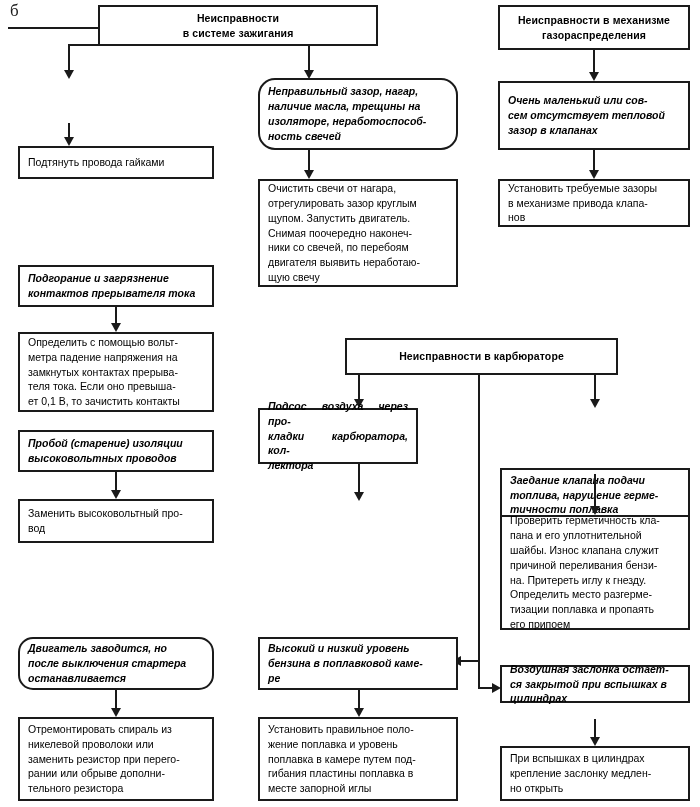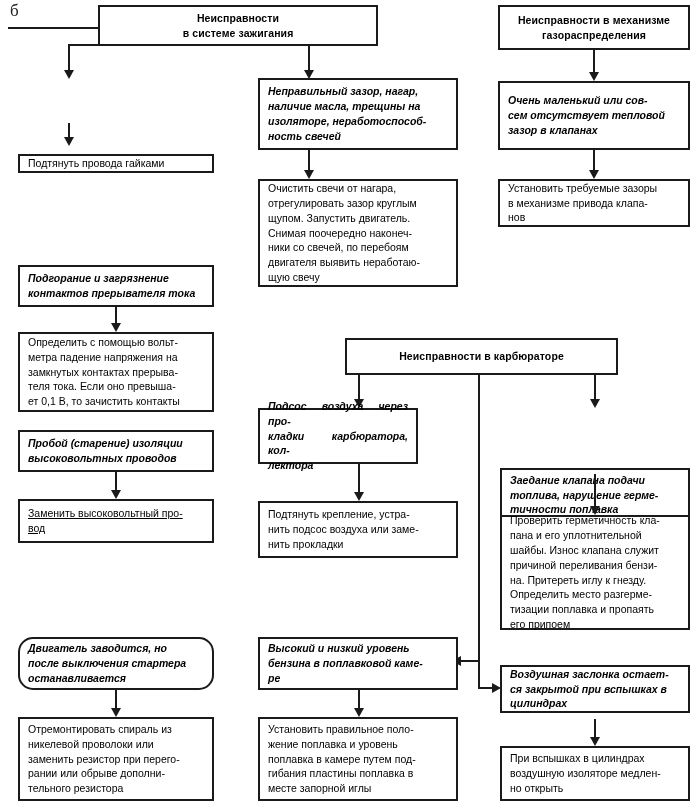--- a/index.html
+++ b/index.html
@@ -122,21 +122,21 @@
   </div>
 
   <div class="hline" style="left:68px; top:44px; width:242px;"></div>
   <div class="vline" style="left:68px; top:44px; height:28px;"></div>
   <div class="arrow-down" style="left:64px; top:70px;"></div>
   <div class="vline" style="left:308px; top:44px; height:28px;"></div>
   <div class="arrow-down" style="left:304px; top:70px;"></div>
 
   <div class="vline" style="left:68px; top:123px; height:18px;"></div>
   <div class="arrow-down" style="left:64px; top:137px;"></div>
-  <div class="box remedy" style="left:18px; top:154px; width:196px; height:19px;justify-content:flex-end;">
+  <div class="box remedy" style="left:18px; top:146px; width:196px; height:33px;justify-content:flex-end;">
     <span class="txt">Подтянуть провода гайками</span>
   </div>
 
   <div class="box fault" style="left:18px; top:265px; width:196px; height:42px;">
     <span class="txt">Подгорание  и  загрязнение
 контактов прерывателя тока</span>
   </div>
   <div class="vline" style="left:115px; top:307px; height:20px;"></div>
   <div class="arrow-down" style="left:111px; top:323px;"></div>
   <div class="box remedy" style="left:18px; top:332px; width:196px; height:80px;">
@@ -146,41 +146,41 @@
 теля тока. Если оно превыша-
 ет 0,1 В, то зачистить контакты</span>
   </div>
 
   <div class="box fault" style="left:18px; top:430px; width:196px; height:42px;">
     <span class="txt">Пробой (старение) изоляции
 высоковольтных проводов</span>
   </div>
   <div class="vline" style="left:115px; top:472px; height:22px;"></div>
   <div class="arrow-down" style="left:111px; top:490px;"></div>
-  <div class="box remedy" style="left:18px; top:499px; width:196px; height:44px;text-decoration:underline;">
+  <div class="box remedy" style="left:18px; top:499px; width:196px; height:44px;">
     <span class="txt">Заменить высоковольтный про-
 вод</span>
   </div>
 
   <div class="box fault" style="left:18px; top:637px; width:196px; height:53px;border-radius:15px;">
     <span class="txt">Двигатель  заводится,  но
 после выключения стартера
 останавливается</span>
   </div>
   <div class="vline" style="left:115px; top:690px; height:22px;"></div>
   <div class="arrow-down" style="left:111px; top:708px;"></div>
   <div class="box remedy" style="left:18px; top:717px; width:196px; height:84px;">
     <span class="txt">Отремонтировать  спираль  из
 никелевой  проволоки  или
 заменить резистор при перего-
 рании или обрыве дополни-
 тельного резистора</span>
   </div>
 
-  <div class="box fault" style="left:258px; top:78px; width:200px; height:72px;">
+  <div class="box fault" style="left:258px; top:78px; width:200px; height:72px;border-radius:17px;">
     <span class="txt">Неправильный зазор, нагар,
 наличие масла, трещины на
 изоляторе, неработоспособ-
 ность свечей</span>
   </div>
   <div class="vline" style="left:308px; top:150px; height:24px;"></div>
   <div class="arrow-down" style="left:304px; top:170px;"></div>
   <div class="box remedy" style="left:258px; top:179px; width:200px; height:108px;">
     <span class="txt">Очистить  свечи  от  нагара,
 отрегулировать зазор круглым
@@ -226,25 +226,20 @@
   <div class="hline" style="left:478px; top:687px; width:16px;"></div>
   <div class="arrow-right" style="left:492px; top:683px;"></div>
 
   <div class="box fault" style="left:258px; top:408px; width:160px; height:56px;">
     <span class="txt">Подсос воздуха через про-
 кладки  карбюратора,  кол-
 лектора</span>
   </div>
   <div class="vline" style="left:358px; top:464px; height:32px;"></div>
   <div class="arrow-down" style="left:354px; top:492px;"></div>
-  <div class="box remedy" style="left:258px; top:501px; width:200px; height:57px;">
-    <span class="txt">Подтянуть  крепление,  устра-
-нить подсос воздуха или заме-
-нить прокладки</span>
-  </div>
 
   <div class="box fault" style="left:500px; top:420px; width:190px; height:54px;margin-top:48px;">
     <span class="txt">Заедание  клапана  подачи
 топлива,  нарушение  герме-
 тичности поплавка</span>
   </div>
   <div class="vline" style="left:594px; top:474px; height:36px;"></div>
   <div class="arrow-down" style="left:590px; top:506px;"></div>
   <div class="box remedy" style="left:500px; top:515px; width:190px; height:115px;">
     <span class="txt">Проверить герметичность кла-
@@ -265,26 +260,26 @@
   <div class="vline" style="left:358px; top:690px; height:22px;"></div>
   <div class="arrow-down" style="left:354px; top:708px;"></div>
   <div class="box remedy" style="left:258px; top:717px; width:200px; height:84px;">
     <span class="txt">Установить правильное поло-
 жение  поплавка  и  уровень
 поплавка в камере путем под-
 гибания пластины поплавка в
 месте запорной иглы</span>
   </div>
 
-  <div class="box fault" style="left:500px; top:665px; width:190px; height:48px;">
+  <div class="box fault" style="left:500px; top:665px; width:190px; height:38px;">
     <span class="txt">Воздушная заслонка остает-
 ся закрытой при вспышках в
 цилиндрах</span>
   </div>
   <div class="vline" style="left:594px; top:719px; height:22px;"></div>
   <div class="arrow-down" style="left:590px; top:737px;"></div>
   <div class="box remedy" style="left:500px; top:746px; width:190px; height:55px;">
     <span class="txt">При  вспышках  в  цилиндрах
-воздушную изоляторе медлен-
+крепление заслонку медлен-
 но открыть</span>
   </div>
 
 </div>
 
 </body></html>

